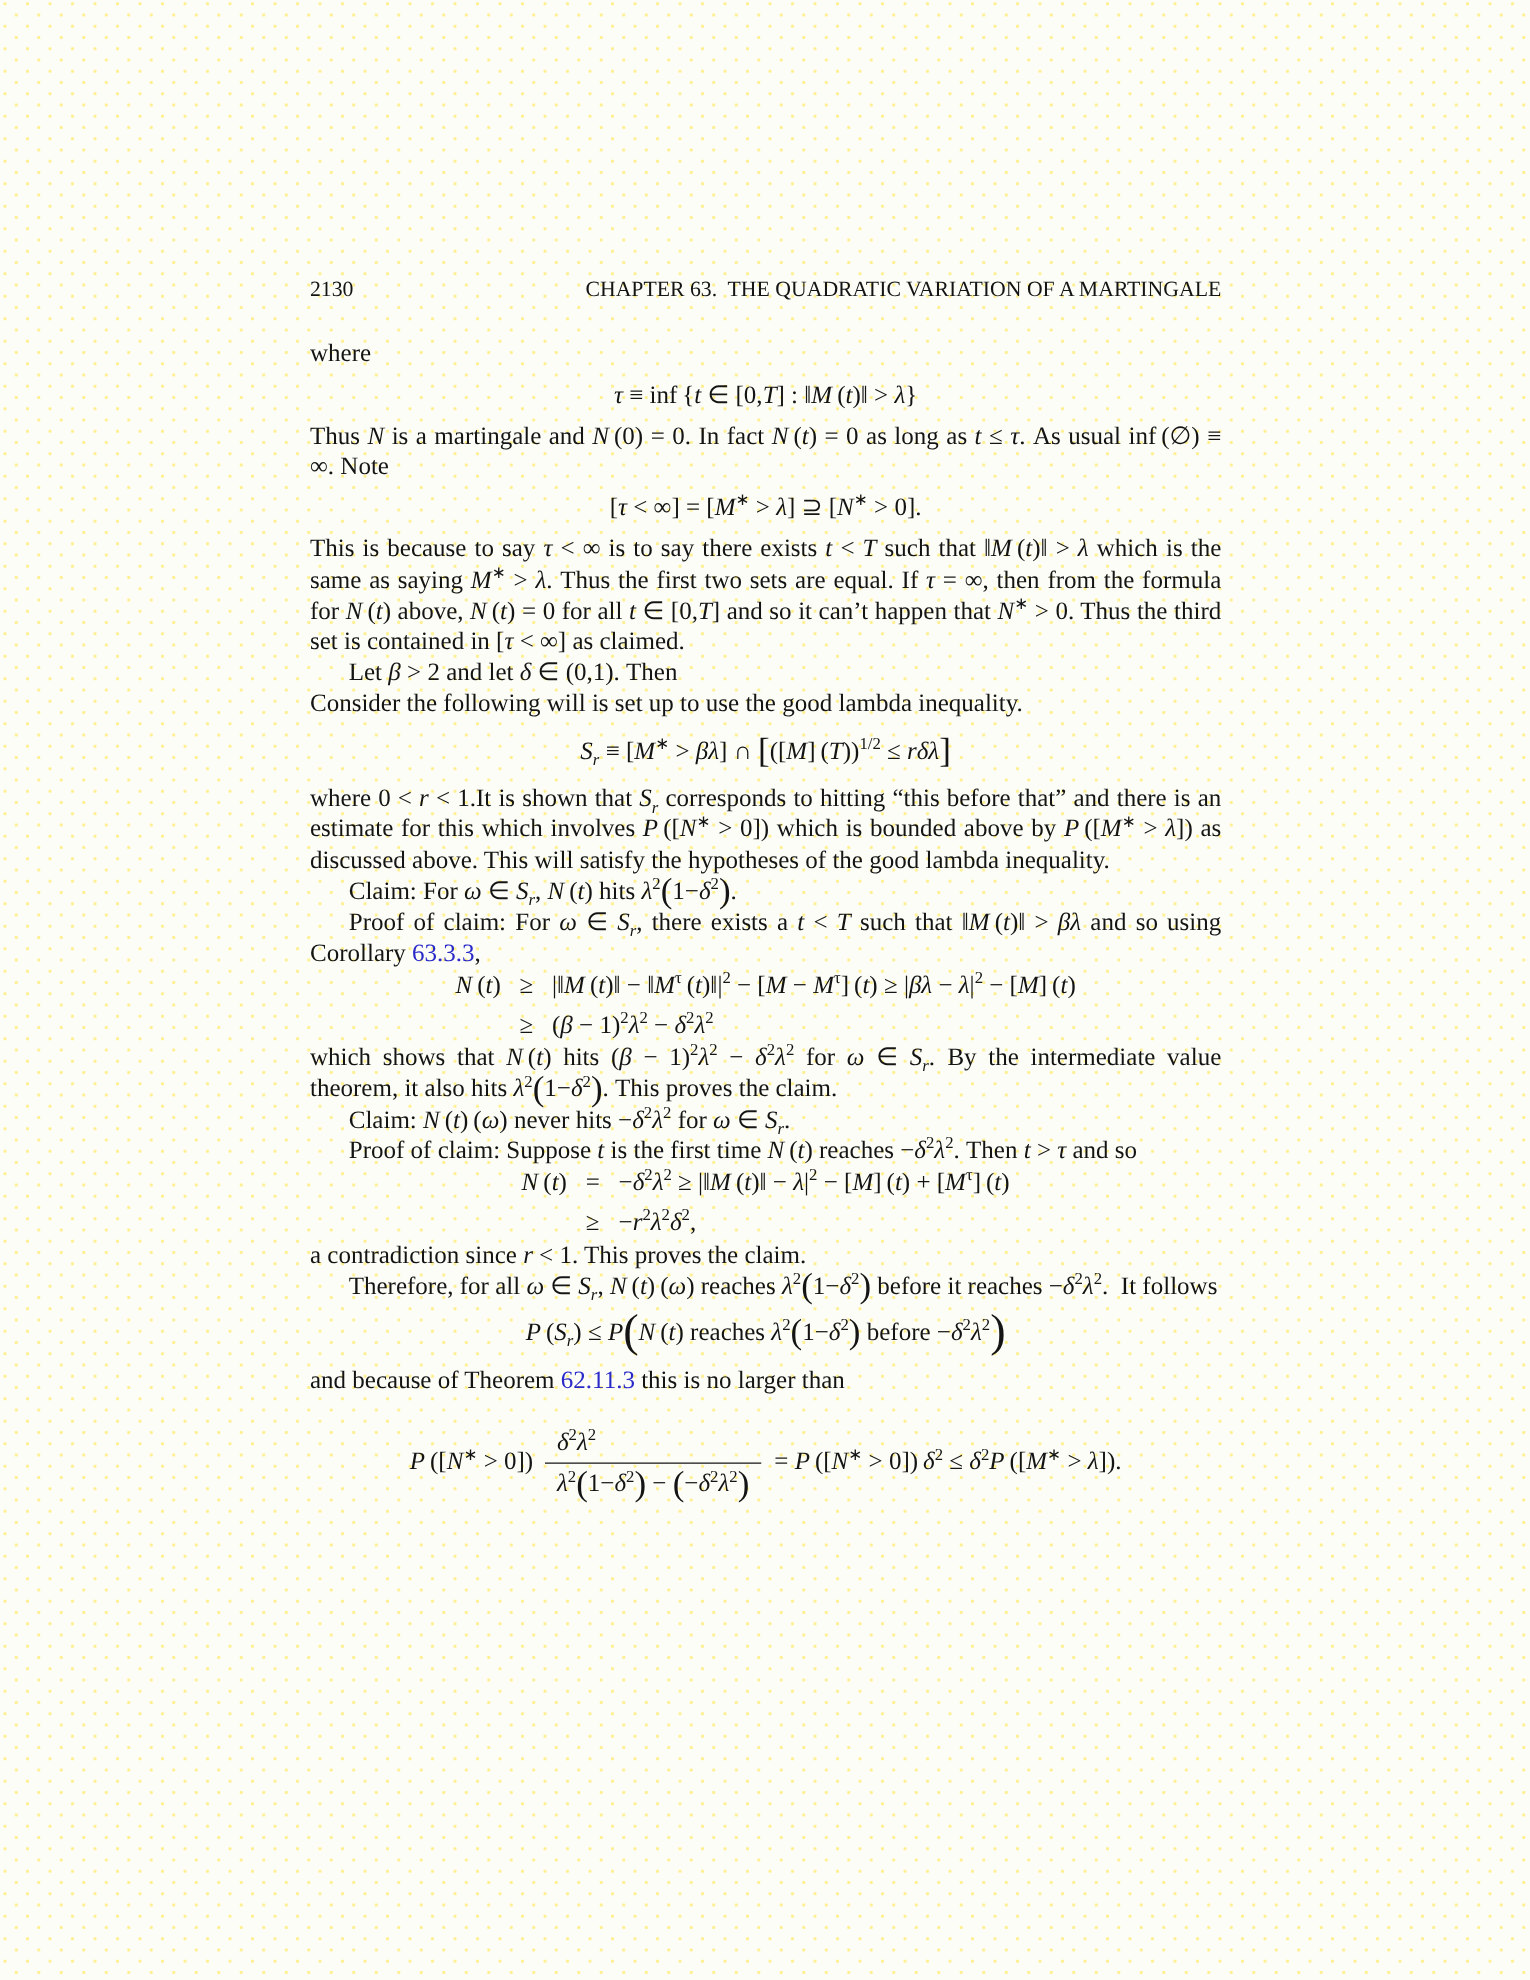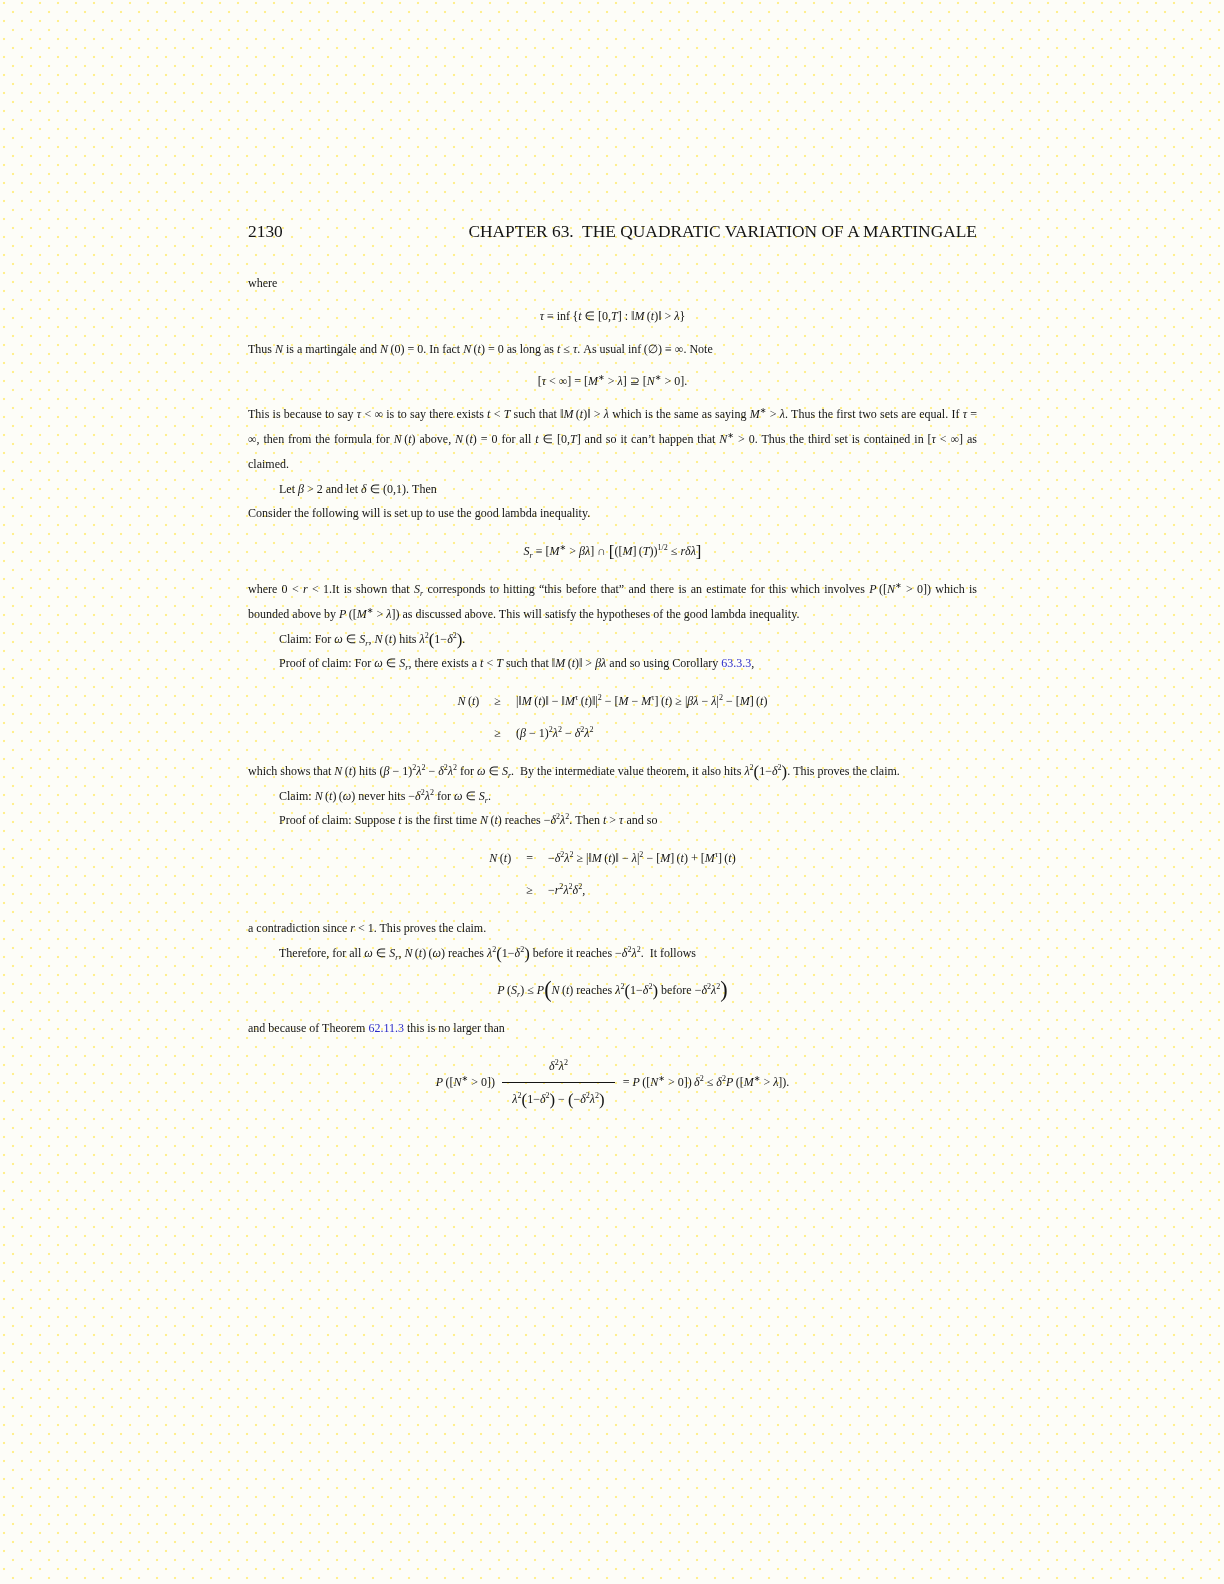--- a/index.html
+++ b/index.html
@@ -14,42 +14,42 @@
     font-family:"Liberation Serif", serif;
     color:#141414;
   }
   .header{
     position:absolute;left:248px;top:221px;width:729px;
     display:flex;justify-content:space-between;align-items:center;
     font-size:17.4px;white-space:nowrap;
   }
   .body-col{
     position:absolute;left:248px;top:271px;width:729px;
-    font-size:12px;line-height:24.8px;
+    font-size:20px;line-height:24.8px;
   }
   .para{margin:0;text-align:justify;}
   .indent{text-indent:31px;}
   .display{text-align:center;margin:8px 0;text-indent:0;}
   .sp-lg{margin:17px 0;}
   .sp-md{margin:13px 0;}
   i{font-style:italic;}
   b{font-weight:normal;}
   sup{font-size:67%;line-height:0;vertical-align:super;}
   sub{font-size:67%;line-height:0;vertical-align:sub;}
   .big{font-size:140%;line-height:0;vertical-align:-0.1em;font-weight:400;}
   .bigger{font-size:185%;line-height:0;vertical-align:-0.14em;font-weight:400;}
   .ref{color:#2a2ac8;text-decoration:none;cursor:pointer;}
   .align{
     display:grid;grid-template-columns:max-content max-content max-content;
-    justify-content:center;column-gap:15px;row-gap:7px;margin:13px 0;
+    justify-content:center;column-gap:15px;row-gap:7px;margin:1px 0;
   }
   .align .cell{text-align:left;}
   .frac{
     display:inline-flex;flex-direction:column;vertical-align:middle;
-    text-align:center;margin:0 5px;
+    text-align:left;margin:12px 5px;
   }
   .frac .num{padding:0 10px 3px;}
   .frac .den{border-top:1.4px solid #141414;padding:4px 10px 0;}
 </style>
 </head>
 <body>
 
 <div class="header">
   <span>2130</span>
   <span>CHAPTER 63.&nbsp; THE QUADRATIC VARIATION OF A MARTINGALE</span>

